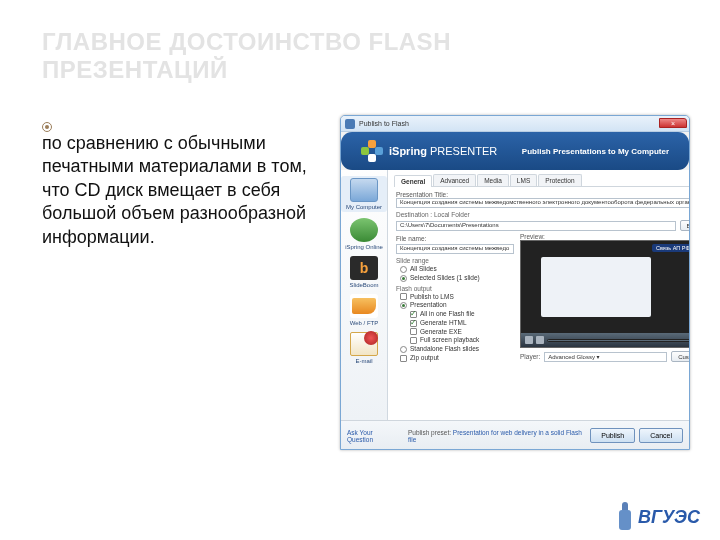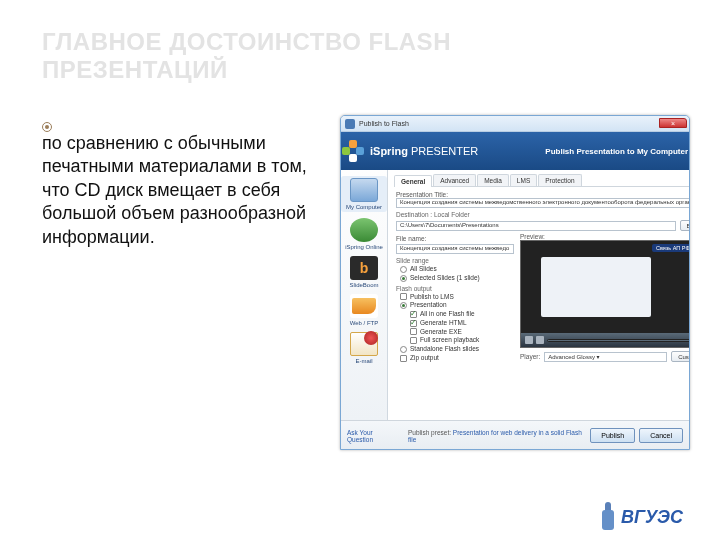--- a/index.html
+++ b/index.html
@@ -80,23 +80,24 @@
     background: linear-gradient(#e88, #c33);
     border: 1px solid #a22;
     border-radius: 0 3px 0 0;
     color: #fff; font-size: 7px;
     text-align: center; line-height: 9px;
   }
   .app-banner {
     height: 38px;
     background: linear-gradient(#2b63a8, #1a4a85);
     display: flex; align-items: center;
-    padding: 0 1px;
+    padding: 0 20px;
     color: #fff;
     justify-content: space-between;
+    border-radius: 11px;
   }
   .app-brand { display: flex; align-items: center; gap: 6px; }
   .brand-ico {
     width: 22px; height: 22px; position: relative;
   }
   .brand-ico span {
     position: absolute; width: 8px; height: 8px;
     border-radius: 2px;
   }
   .brand-ico span:nth-child(1){background:#8cc63f;left:0;top:7px;}
@@ -233,21 +234,21 @@
   .footer-left { display:flex; align-items:center; gap:8px;}
   .link { color:#2a5aaa; cursor:pointer; }
   .footer-right { display:flex; gap:4px;}
   .btn-main {
     border:1px solid #6f92bd; background:linear-gradient(#eef5fc,#cde0f2);
     height:15px; padding:0 10px; font-size:7px; border-radius:2px;
     display:inline-flex;align-items:center; cursor:pointer;
   }
   
   .corner-logo {
-    position:absolute; right:37px; bottom:8px;
+    position:absolute; right:20px; bottom:8px;
     display:flex; align-items:center; gap:4px;
   }
   .statue {
     width:18px; height:30px; position:relative;
   }
   .statue::before{content:"";position:absolute;left:6px;top:0;width:6px;height:10px;background:#5a80b8;border-radius:3px 3px 0 0;}
   .statue::after{content:"";position:absolute;left:3px;top:8px;width:12px;height:20px;background:#6590c8;border-radius:3px;}
   .logo-text { font-style:italic; font-weight:bold; font-size:18px; color:#2a5aaa;}
 </style>
 </head>
@@ -274,21 +275,21 @@
       <div class="brand-ico">
           <span></span>
           <span></span>
           <span></span>
           <span></span>
         </div>
       <div class="brand-text">
         <span>iSpring</span> <span class="light">PRESENTER</span>
       </div>
     </div>
-    <div class="brand-right">Publish Presentation to My Computer</div>
+    <div class="brand-right">Publish Presentations to My Computer</div>
   </div>
 
   <div class="app-body">
     <div class="app-sidebar">
       <div class="side-item selected">
         <div class="side-ico ico-computer"></div>
         <div>My Computer</div>
       </div>
       <div class="side-item">
         <div class="side-ico ico-online"></div>

